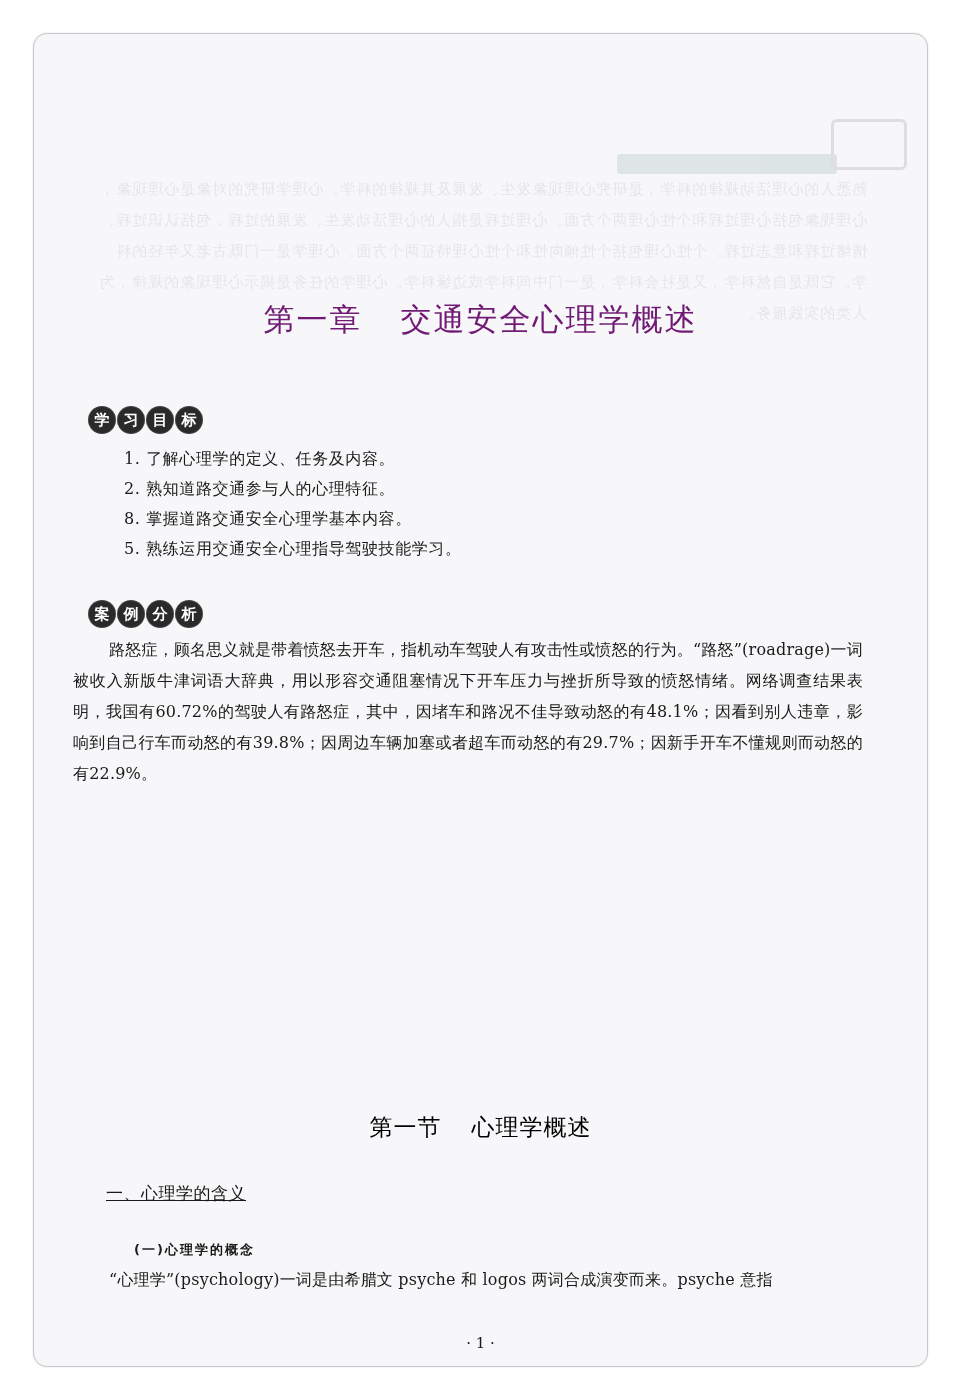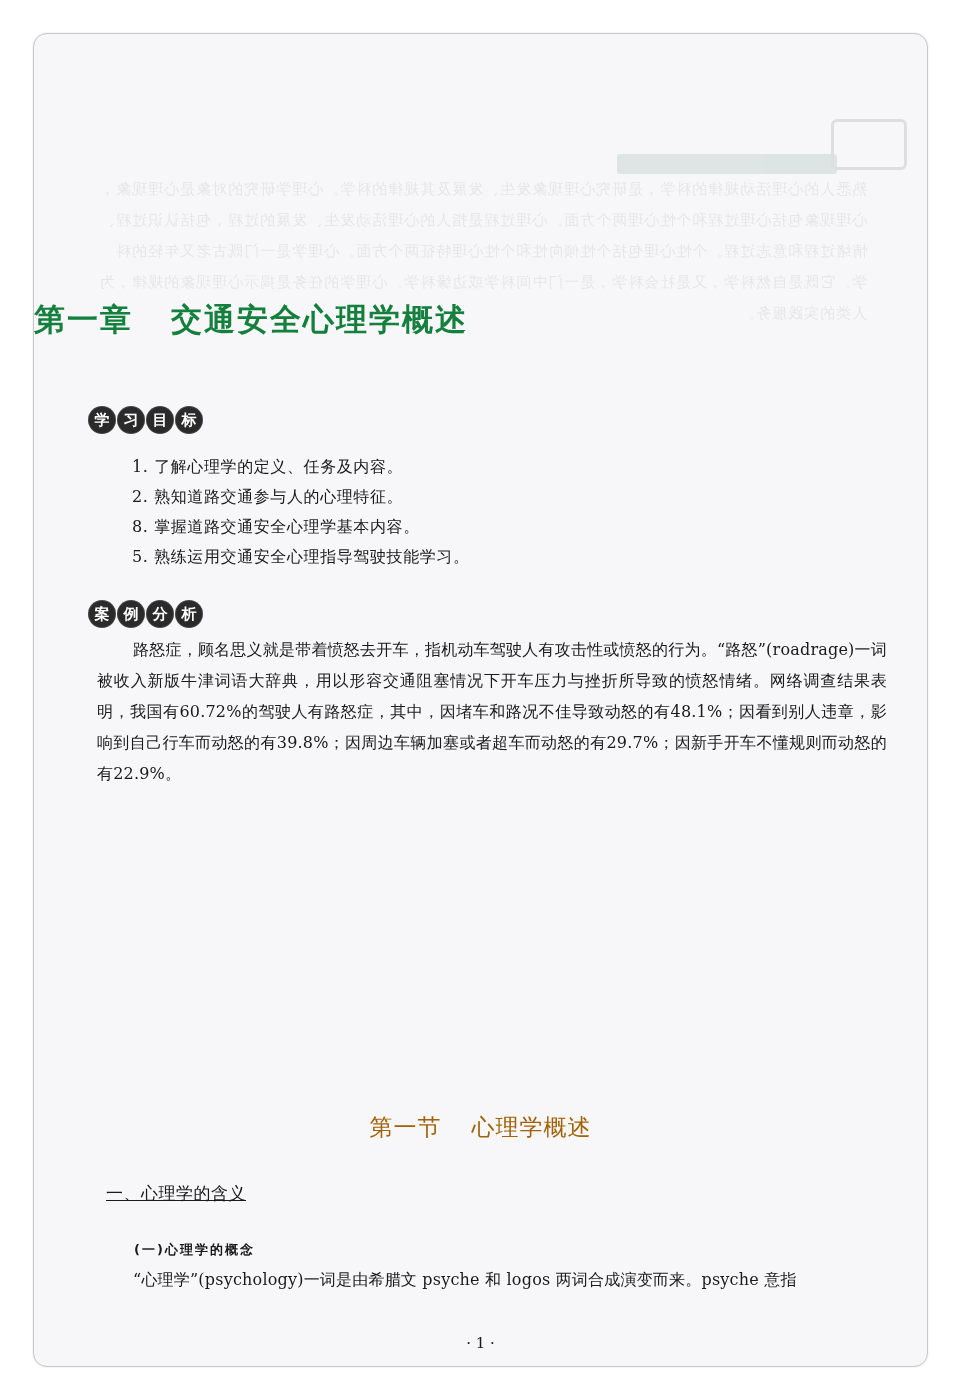--- a/index.html
+++ b/index.html
@@ -43,25 +43,26 @@
       position: absolute; left: 10px; top: 55px; width: 220px; height: 20px;
       background: #2b6b5a; border-radius: 3px;
     }
     .header-ghost .bus {
       position: absolute; right: 0; top: 20px; width: 70px; height: 45px;
       border: 3px solid #333; border-radius: 6px;
     }
     .chapter-title {
       position: absolute;
       left: 0; right: 0; top: 265px;
+      text-align: center;
       font-family: "DejaVu Sans", "Liberation Sans", sans-serif;
-      font-weight: bold;
+      font-weight: normal;
       font-size: 31px;
       letter-spacing: 2px;
-      color: #15803d;
+      color: #701a75;
     }
     .chapter-title .gap { display: inline-block; width: 38px; }
     .badge {
       position: absolute;
       display: flex; gap: 3px;
     }
     .badge span {
       display: inline-block;
       width: 26px; height: 26px;
       border-radius: 50%;
@@ -69,40 +70,40 @@
       color: #fff;
       font-family: "DejaVu Sans", "Liberation Sans", sans-serif;
       font-weight: bold;
       font-size: 15px;
       line-height: 26px;
       text-align: center;
       box-shadow: 0 0 0 1px #444;
     }
     .objectives {
       position: absolute; left: 90px; top: 410px;
-      margin: 8px; padding: 0; list-style: none;
+      margin: 0; padding: 0; list-style: none;
       font-size: 16px; line-height: 30px;
       letter-spacing: 0.6px;
     }
     .para {
       position: absolute;
-      left: 63px; width: 790px;
+      left: 39px; width: 790px;
       font-size: 16px; line-height: 31px;
       text-indent: 36px;
       text-align: justify;
       letter-spacing: 0.2px;
       margin: 0;
     }
     .section-title {
       position: absolute; left: 0; right: 0; top: 1078px;
       text-align: center;
       font-family: "DejaVu Sans", "Liberation Sans", sans-serif;
       font-size: 23px;
       letter-spacing: 1px;
-      color: #a16207;
+      color: #000000;
     }
     .section-title .gap { display: inline-block; width: 30px; }
     .heading1 {
       position: absolute; left: 72px; top: 1148px;
       font-family: "DejaVu Sans", "Liberation Sans", sans-serif;
       font-size: 17px;
       letter-spacing: 0.5px;
       text-decoration: underline;
     }
     .heading2 {

